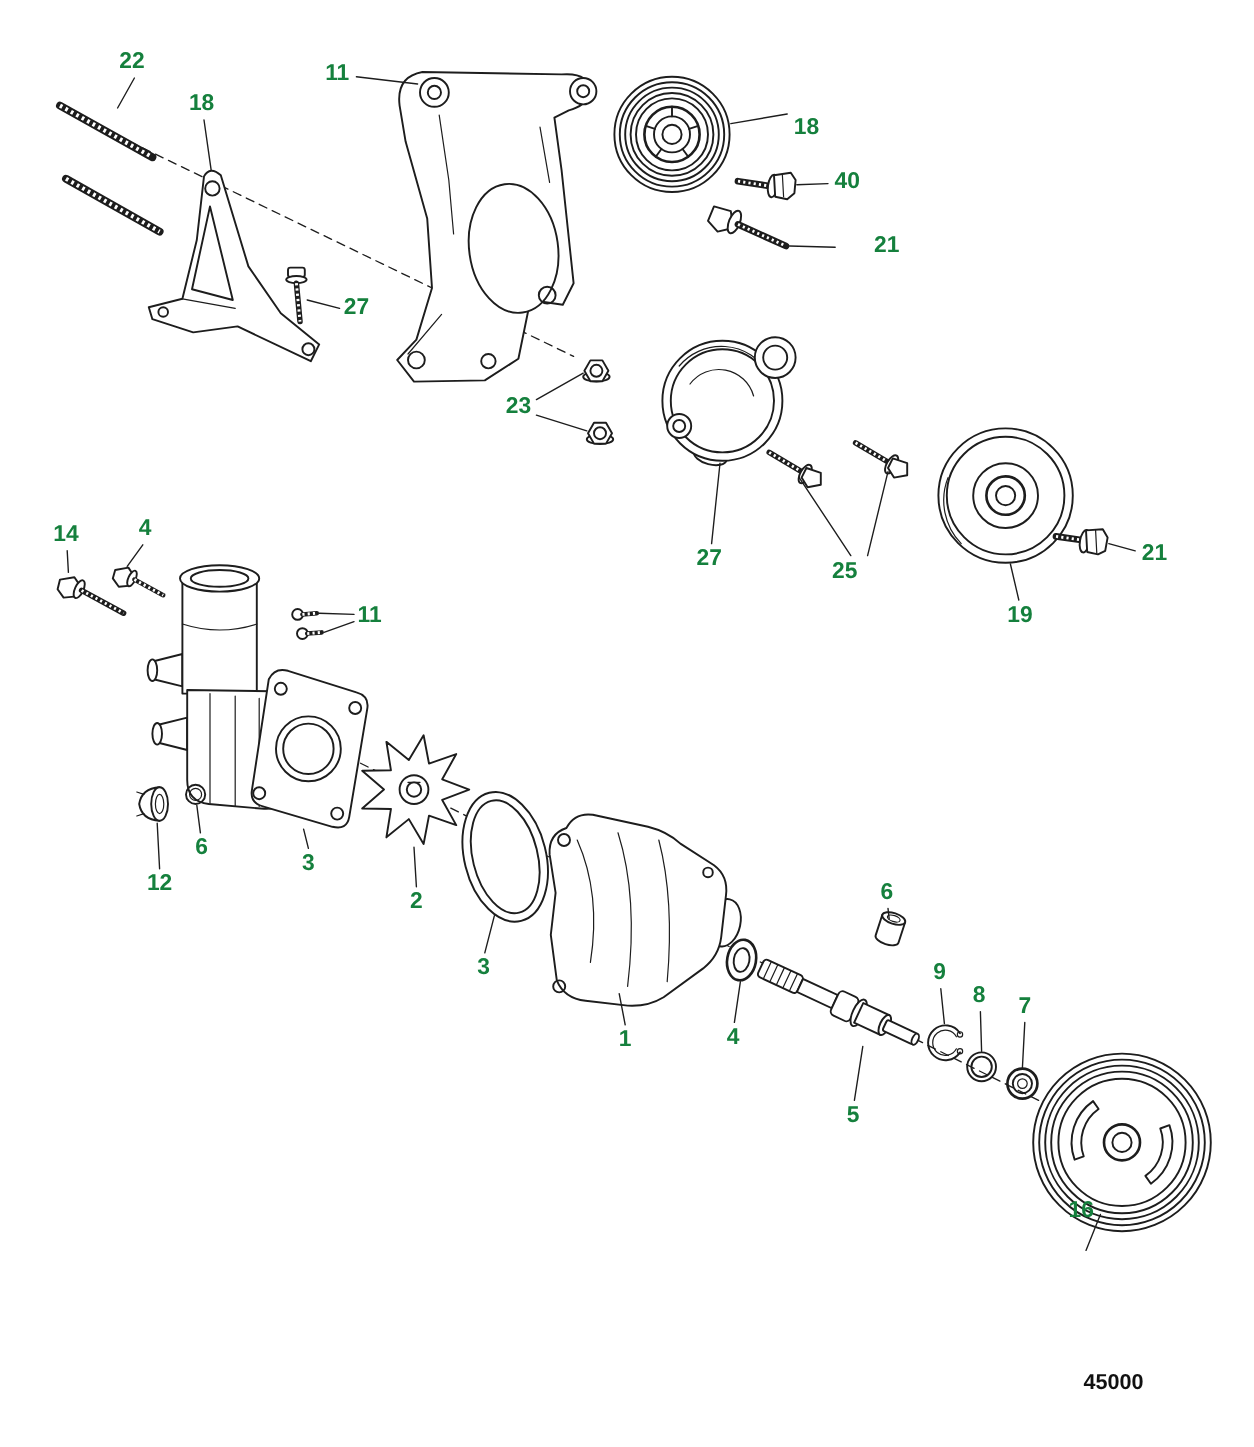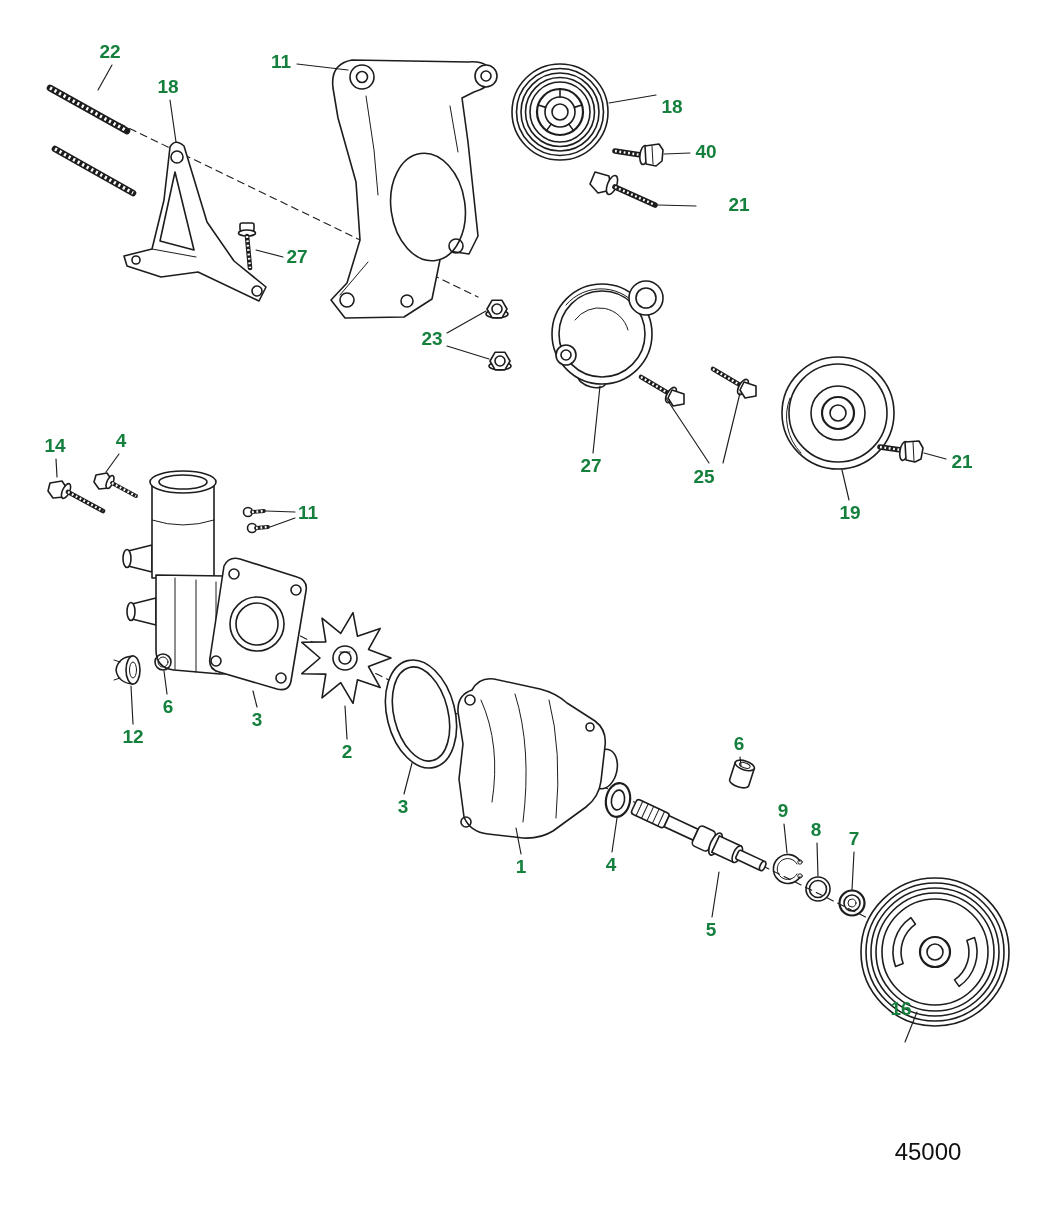--- a/index.html
+++ b/index.html
@@ -15,21 +15,21 @@
   .diagram-svg .w4{stroke-width:4.6;}
   .diagram-svg .w5{stroke-width:5.6;}
   .diagram-svg .w6{stroke-width:6.6;}
   .diagram-svg .thrA{stroke:#fff;stroke-width:3.4;stroke-dasharray:2.2 3;stroke-linecap:butt;}
   .diagram-svg .thrB{stroke:#fff;stroke-width:2.4;stroke-dasharray:1.8 2.6;stroke-linecap:butt;}
   .diagram-svg .leader{stroke-width:1.15;}
   .diagram-svg .dash{stroke-width:1.1;stroke-dasharray:7 5;}
   .callout{position:absolute;transform:translate(-50%,-50%);font-weight:bold;font-size:19px;
            color:#15803d;white-space:nowrap;}
   .figure-number{position:absolute;left:928px;top:1152px;transform:translate(-50%,-50%);
-           font-weight:normal;font-size:24px;color:#111;}
+           font-weight:bold;font-size:18px;color:#111;}
 </style>
 </head>
 <body>
 
 <div class="stage">
 
 <svg class="diagram-svg" viewBox="0 0 1045 1206">
 
   <line class="dash" x1="108" y1="118" x2="478" y2="297"></line>
   <line class="dash" x1="236" y1="604" x2="948" y2="958"></line>

